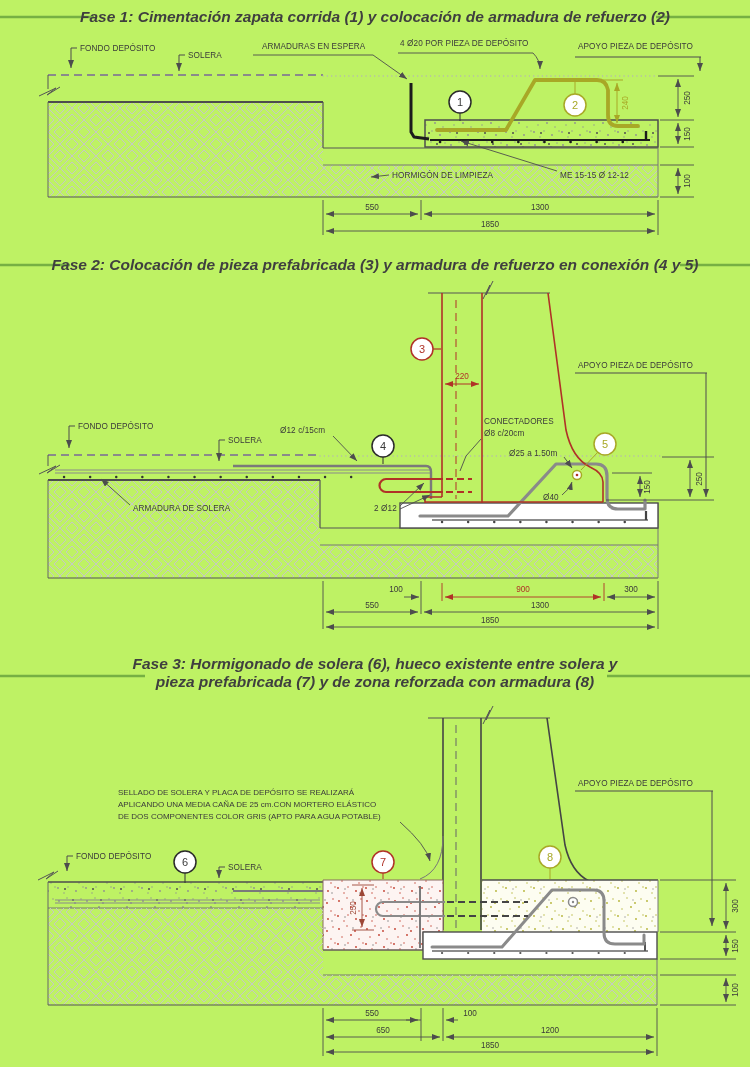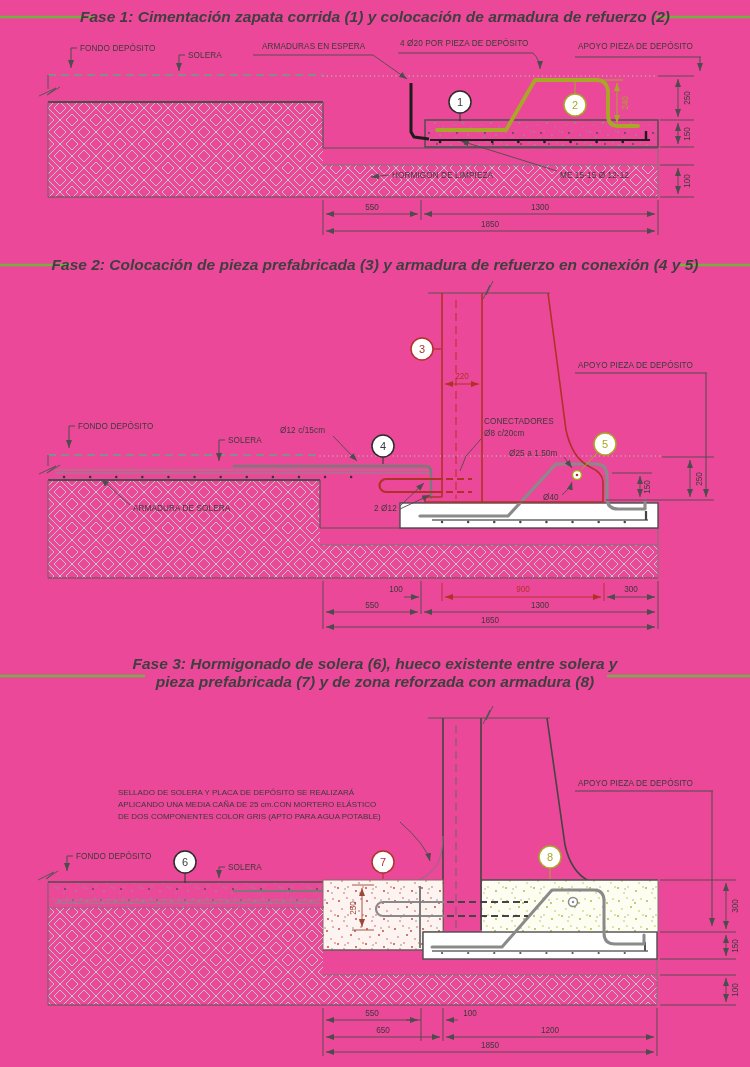--- a/index.html
+++ b/index.html
@@ -1,16 +1,16 @@
 <!DOCTYPE html>
 <html><head>
 <meta charset="utf-8">
 <style>
   html,body{margin:0;padding:0;background:#fff;}
-  #page{position:relative;width:750px;height:1067px;background:#ec4899;overflow:hidden;
+  #page{position:relative;width:750px;height:1067px;background:#bef264;overflow:hidden;
         font-family:"Liberation Sans",sans-serif;}
   svg{position:absolute;left:0;top:0;}
   text{font-family:"Liberation Sans",sans-serif;fill:#3a3a3a;}
   .ttl{font-size:15.5px;font-style:italic;font-weight:bold;fill:#3f3f3f;}
   .lbl{font-size:8.2px;letter-spacing:.1px;}
   .dim{font-size:8.2px;}
   .dimR{font-size:8.2px;fill:#b03227;}
   .dimO{font-size:8.2px;fill:#a8a826;}
   .dimM{font-size:8.2px;fill:#9c4636;}
   .note{font-size:8px;}

